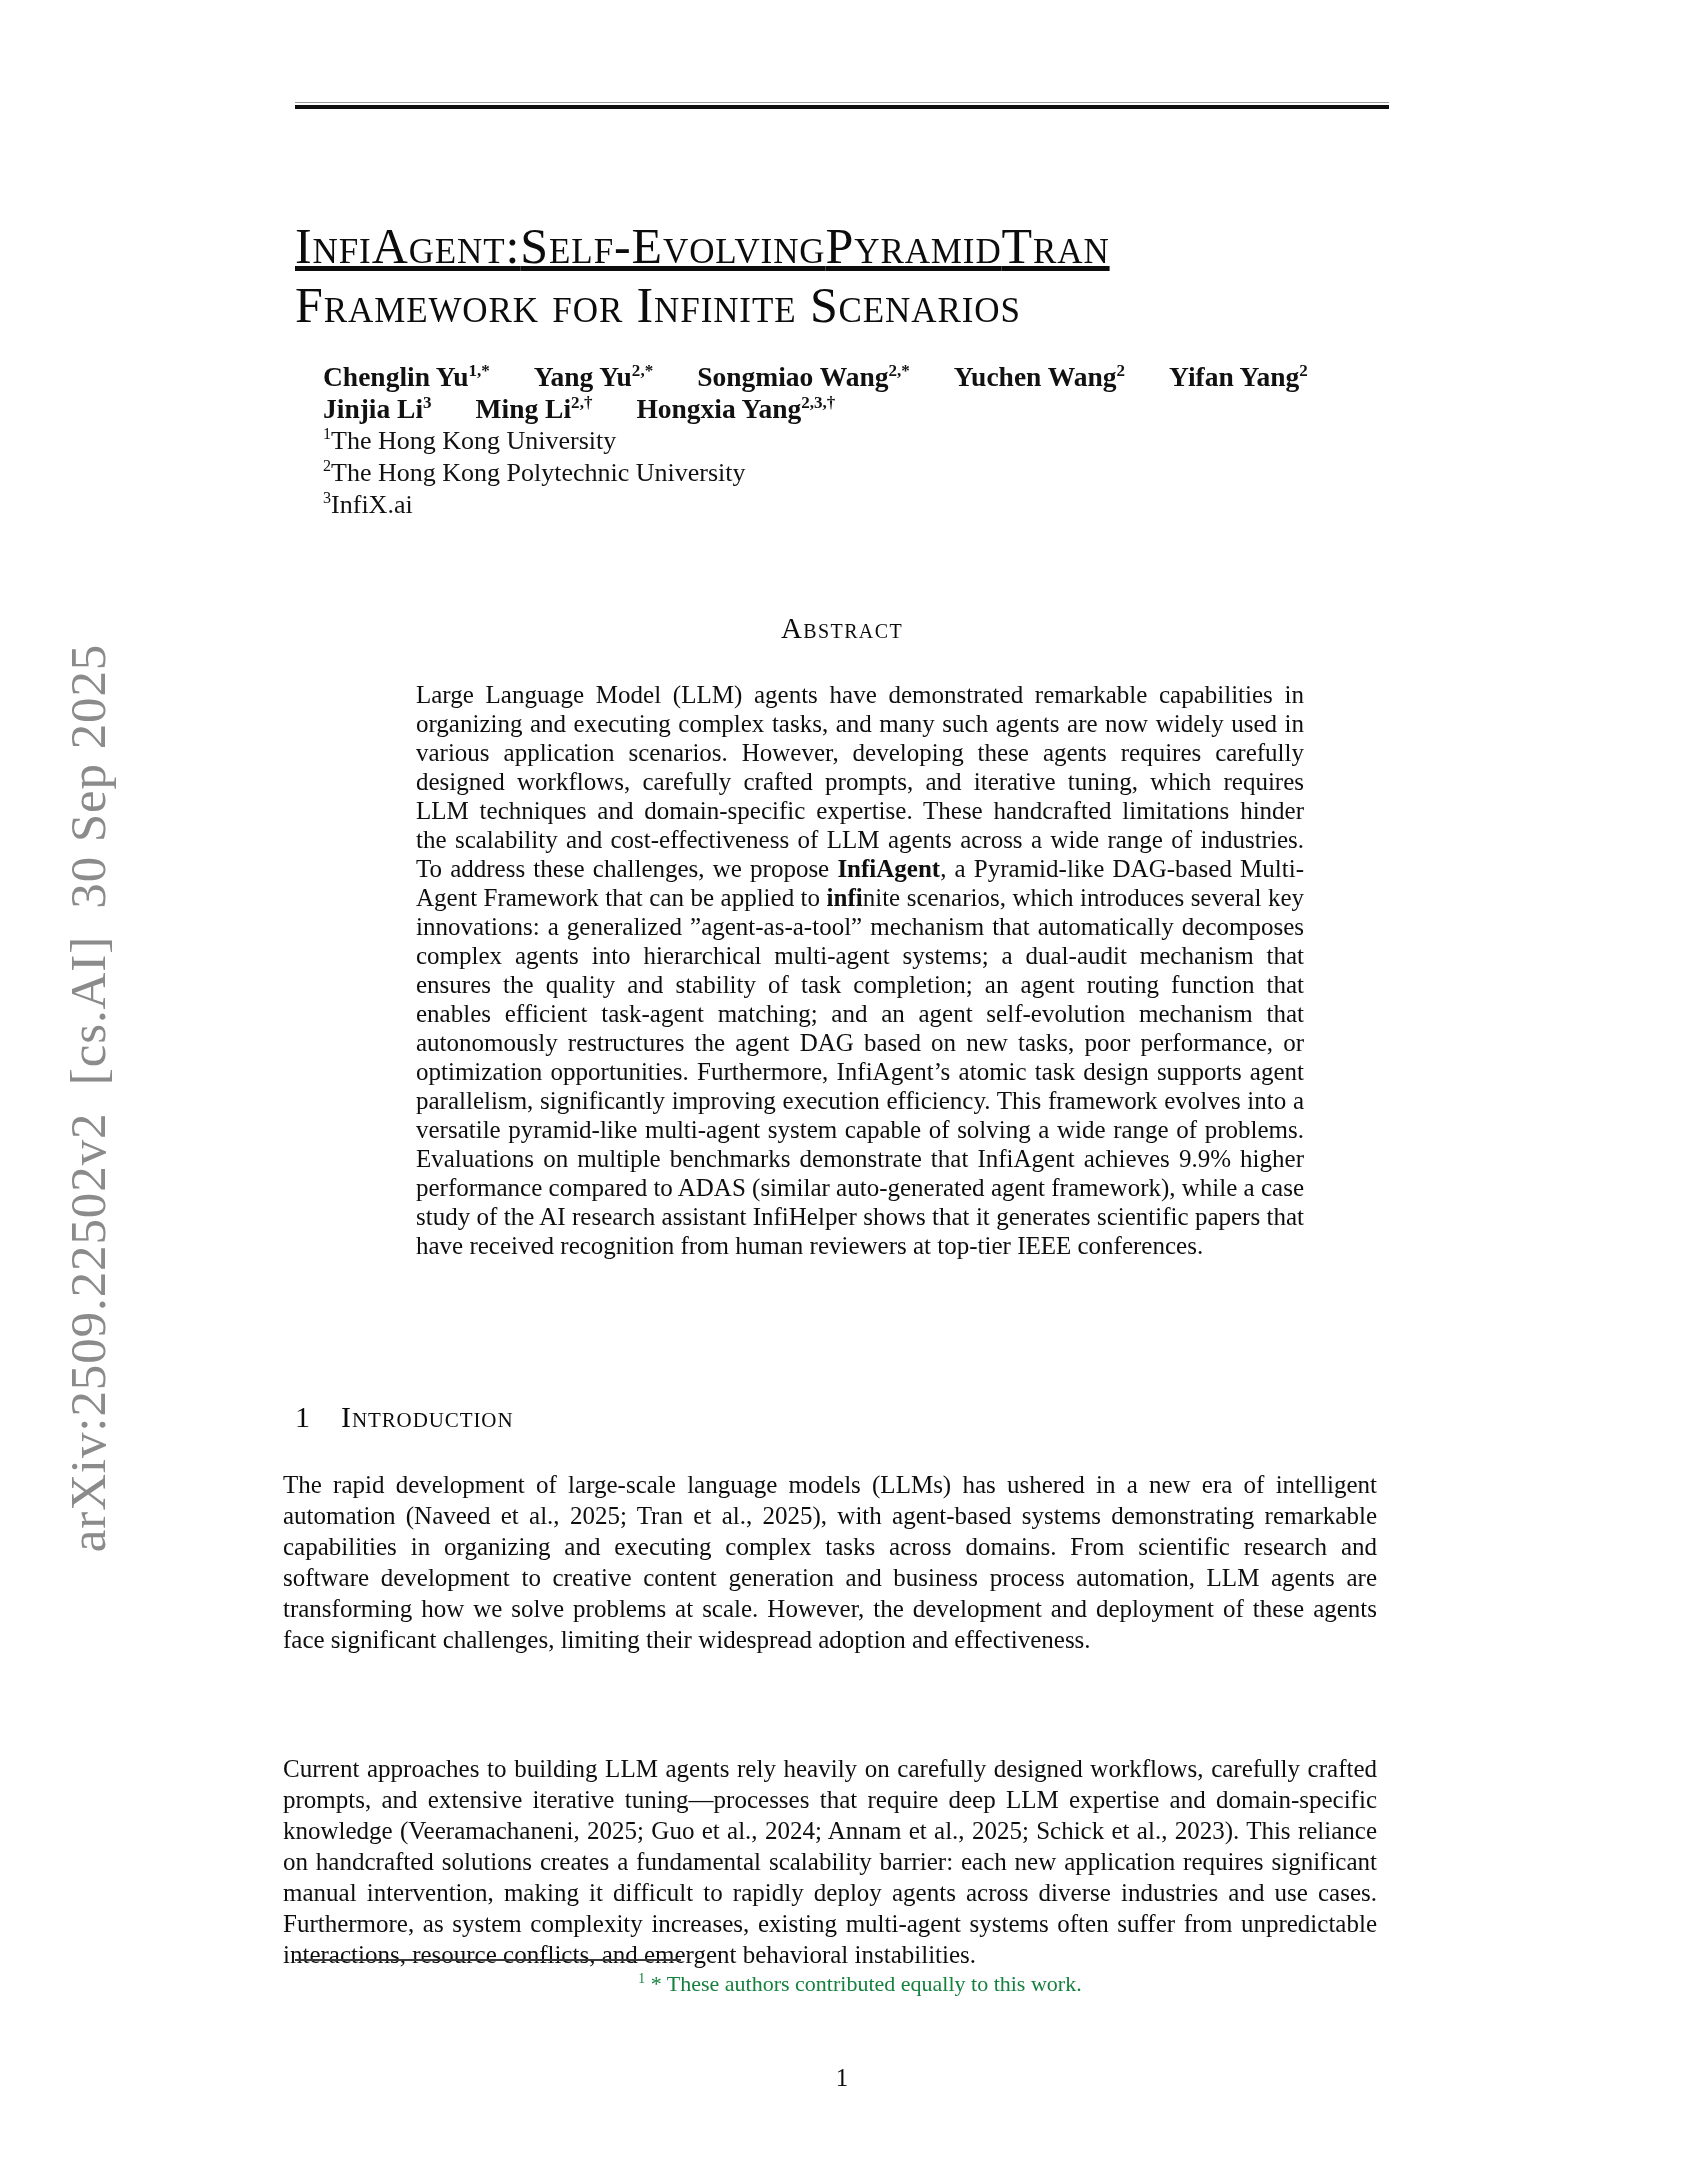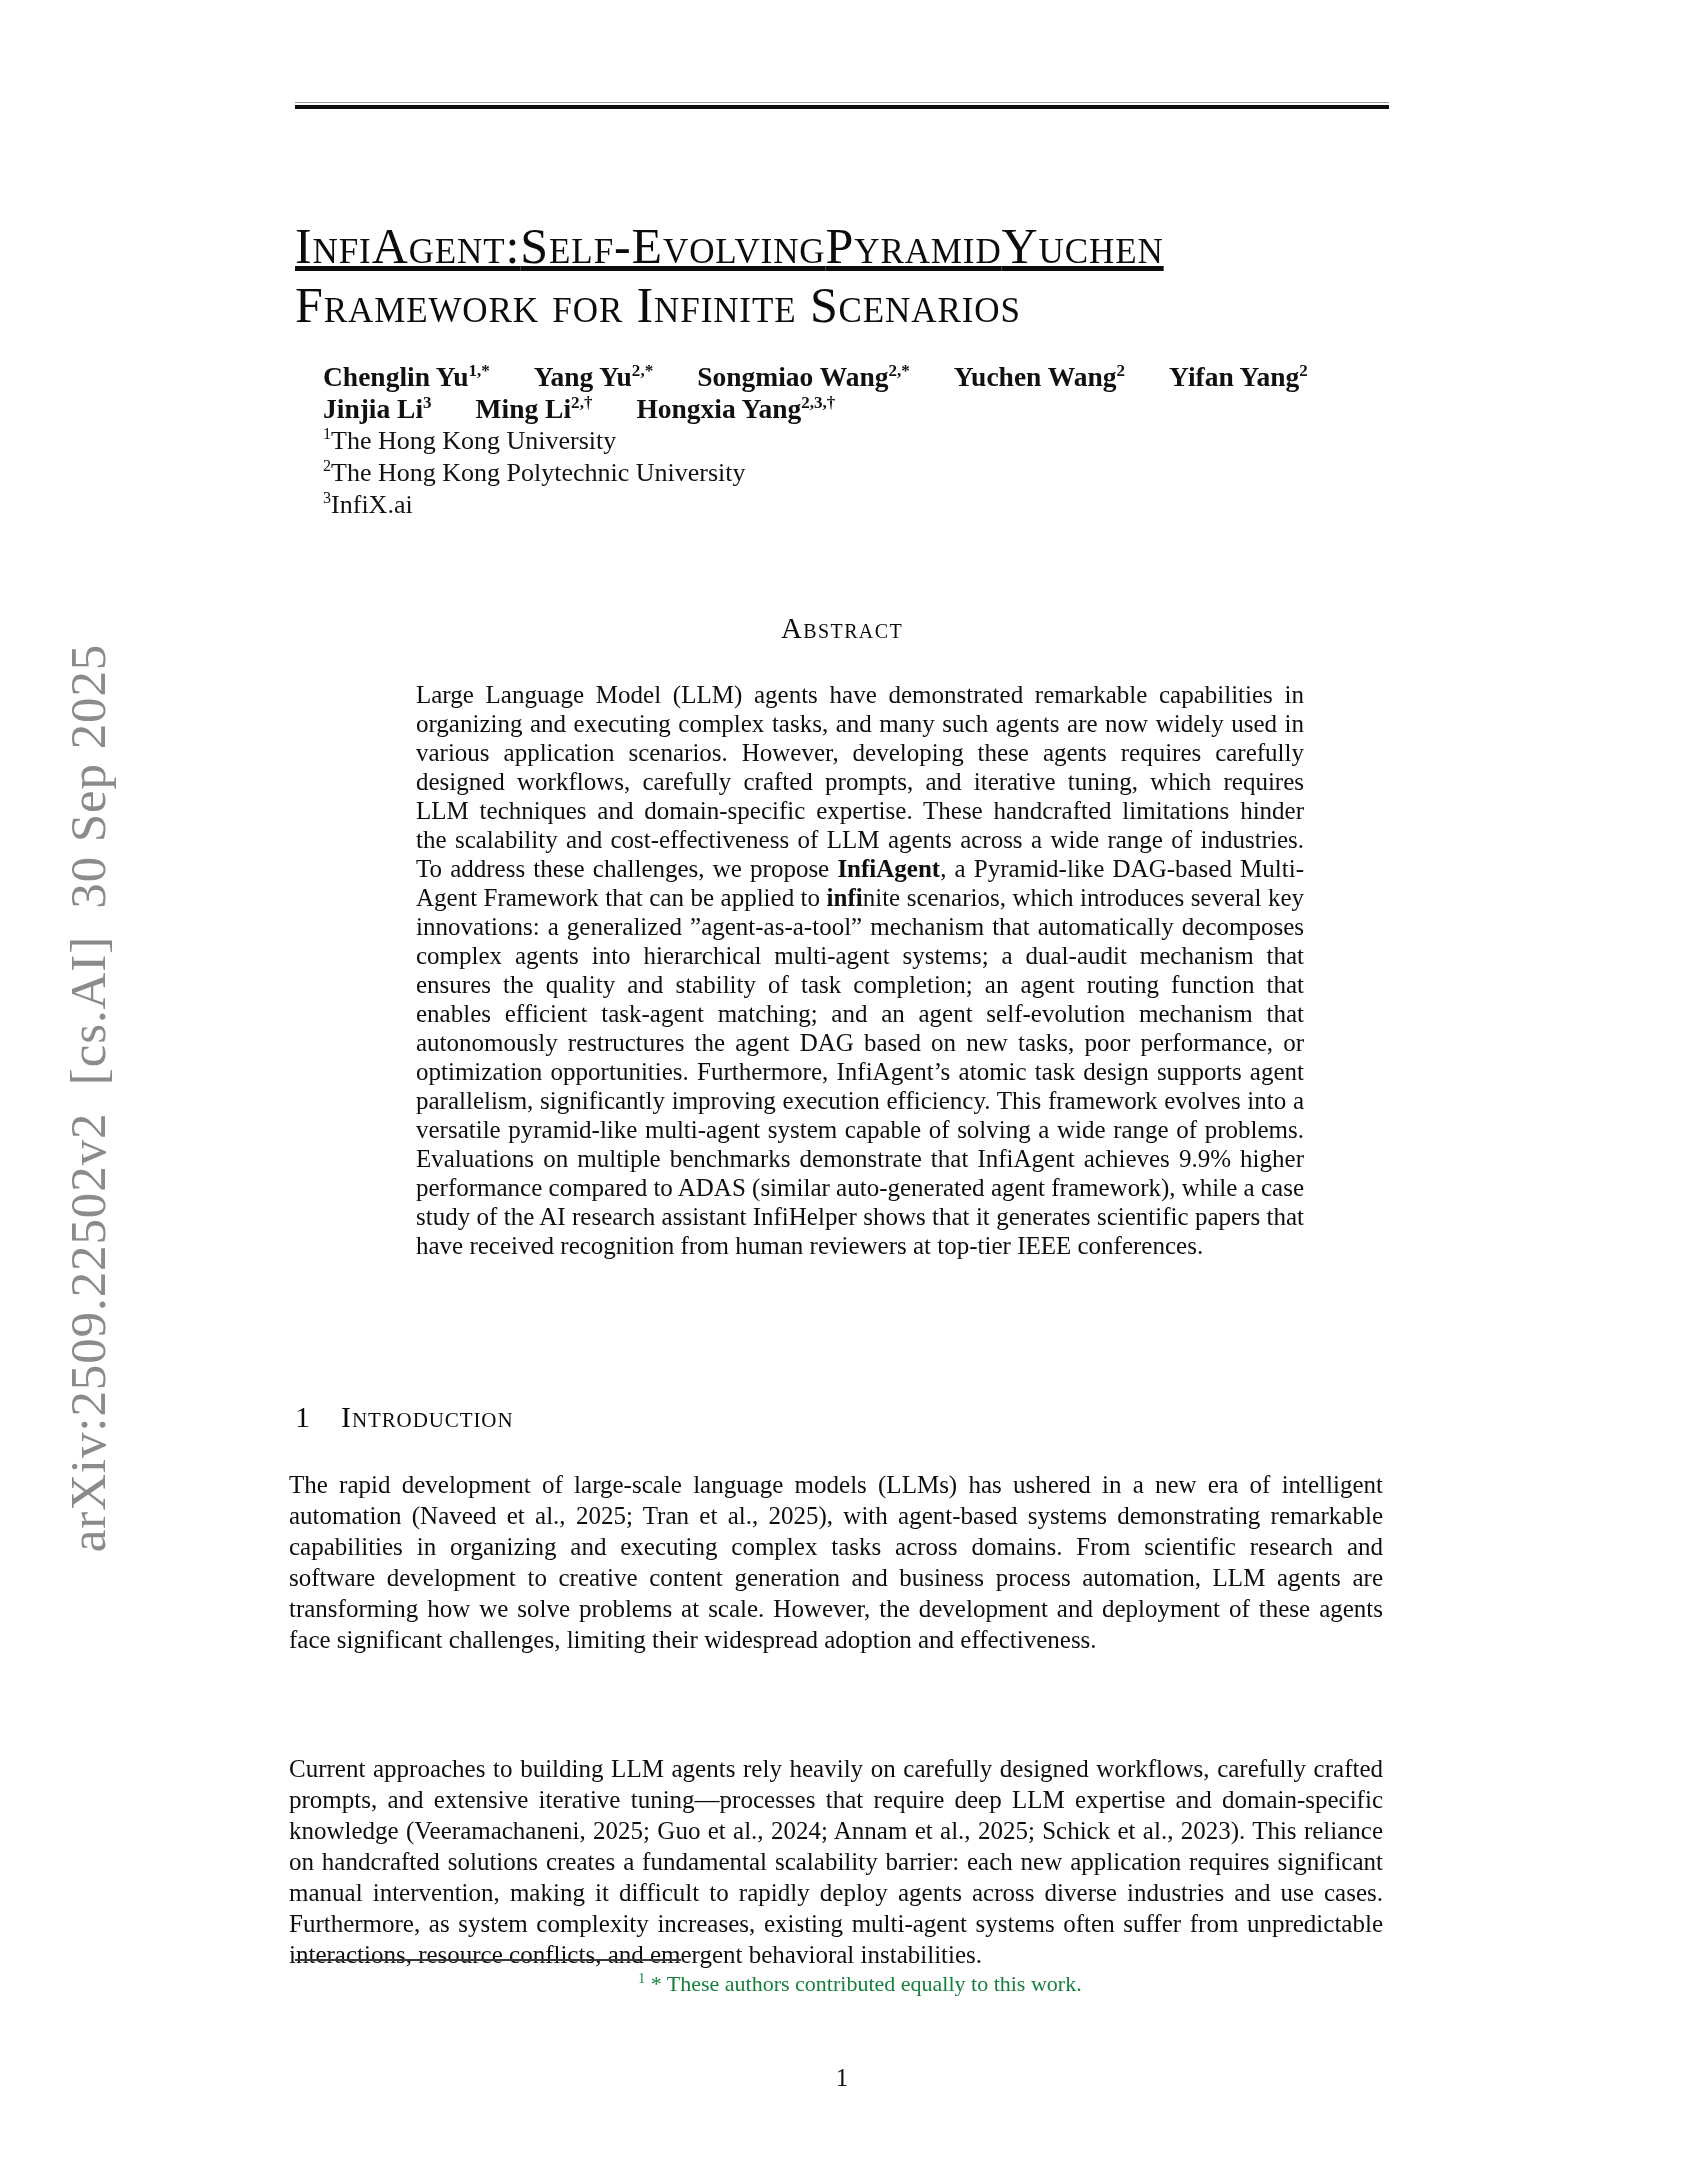--- a/index.html
+++ b/index.html
@@ -127,21 +127,21 @@
     gap: 31px;
   }
   .section-title {
     font-variant: small-caps;
     letter-spacing: 0.9px;
   }
 
   
   .body-par {
     position: absolute;
-    left: 289px;
+    left: 283px;
     width: 1094px;
     font-size: 25px;
     line-height: 31px;
     text-align: justify;
     color: #0e0e0e;
   }
   .par1 { top: 1469px; }
   .par2 { top: 1709px; margin-top: 44px; }
 
   
@@ -183,21 +183,21 @@
   <div class="watermark">arXiv:2509.22502v2  [cs.AI]  30 Sep 2025</div>
 
   <div class="rule-thin"></div>
   <div class="rule-thick"></div>
 
   <div class="title-block">
     <div class="title-line1">
       <span>InfiAgent:</span>
       <span>Self-Evolving</span>
       <span>Pyramid</span>
-      <span>Yuchen</span>
+      <span>Tran</span>
     </div>
     <div class="title-line2">Framework for Infinite Scenarios</div>
   </div>
 
   <div class="authors-block">
     <div class="author-line">
       <span><span>Chenglin Yu</span><sup>1,*</sup></span>
       <span><span>Yang Yu</span><sup>2,*</sup></span>
       <span><span>Songmiao Wang</span><sup>2,*</sup></span>
       <span><span>Yuchen Wang</span><sup>2</sup></span>

